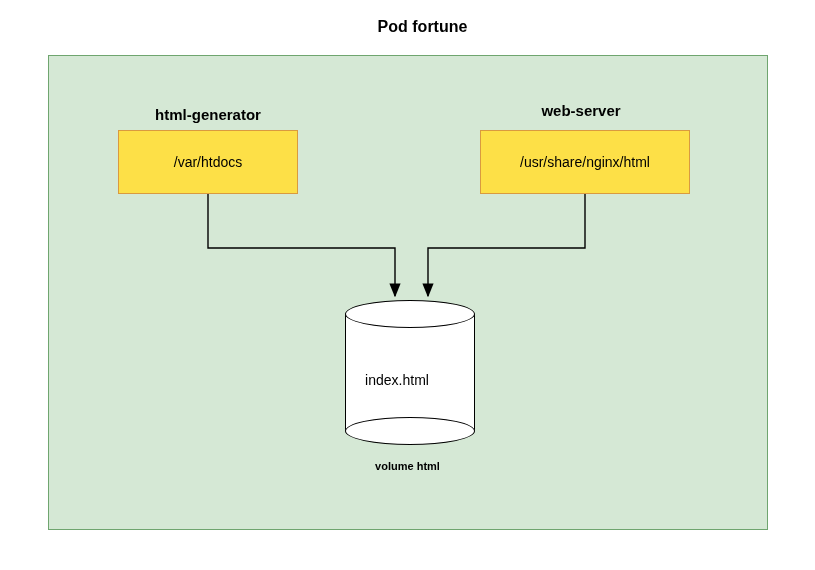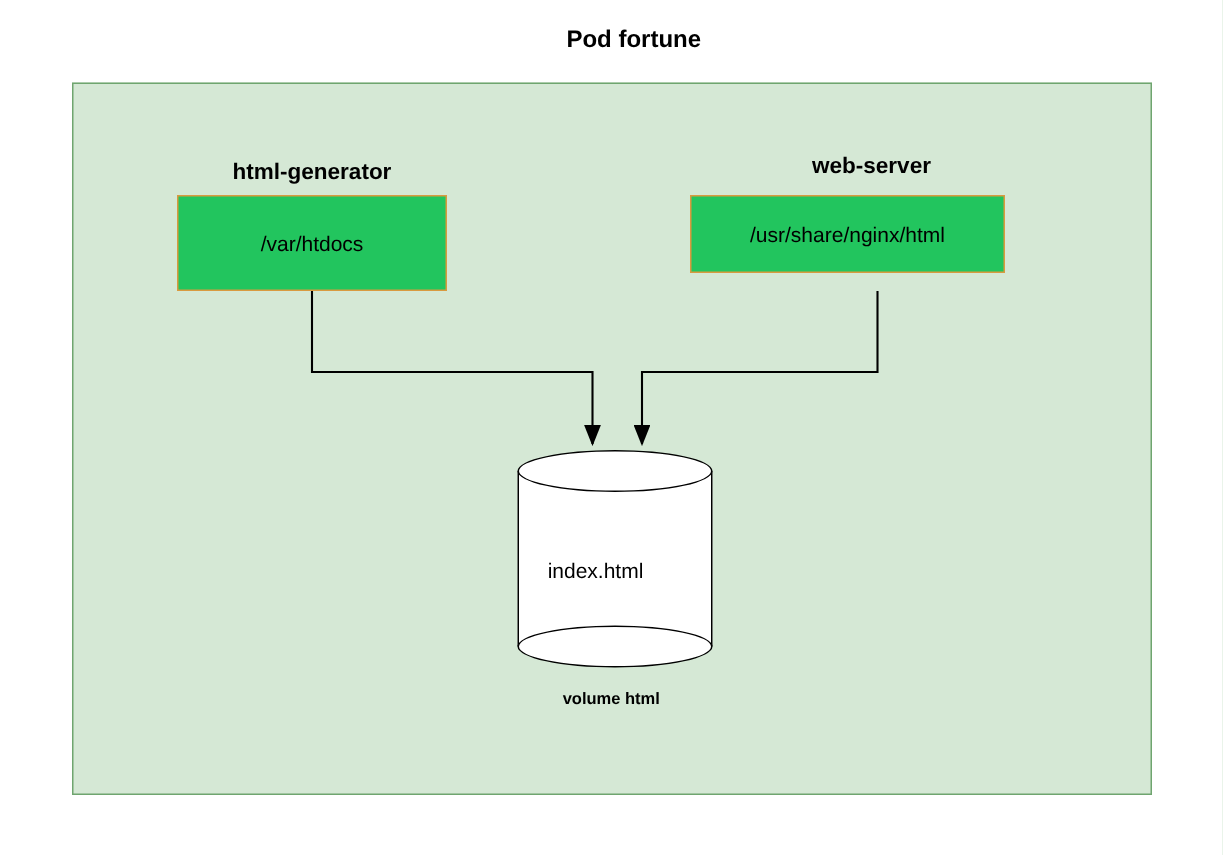--- a/index.html
+++ b/index.html
@@ -32,29 +32,29 @@
     .container-label {
       position: absolute;
       font-weight: bold;
       font-size: 15px;
       text-align: center;
     }
     .html-gen-label { top: 106px; left: 118px; width: 180px; }
     .web-server-label { top: 102px; left: 476px; width: 210px; }
     .mount-box {
       position: absolute;
-      background: #22c55e;
+      background: #fde047;
       border: 1px solid #d99a3f;
       display: flex;
       align-items: center;
       justify-content: center;
       font-size: 14px;
     }
     .html-gen-box { top: 130px; left: 118px; width: 180px; height: 64px; }
-    .web-server-box { top: 130px; left: 460px; width: 210px; height: 52px; text-align: right; }
+    .web-server-box { top: 130px; left: 480px; width: 210px; height: 64px; text-align: right; }
     .volume-label {
       position: absolute;
       top: 460px;
       left: 0;
       width: 815px;
       text-align: center;
       font-weight: bold;
       font-size: 11px;
     }
     .cylinder {

